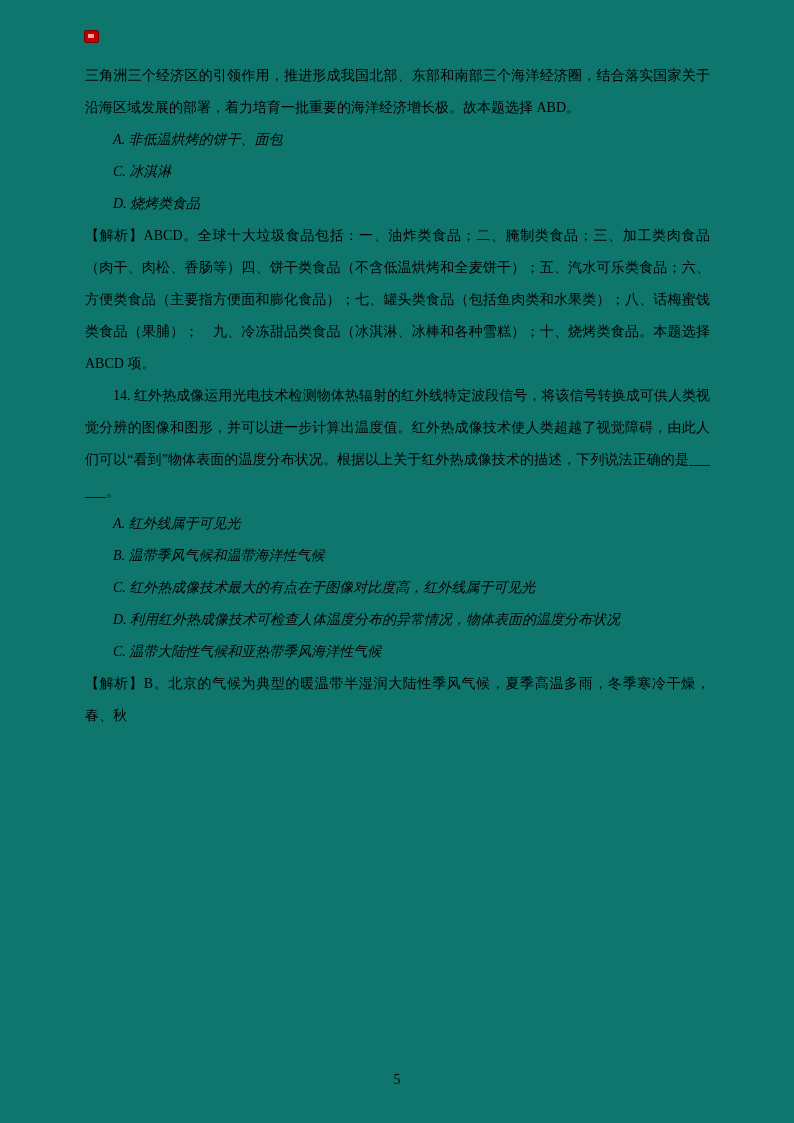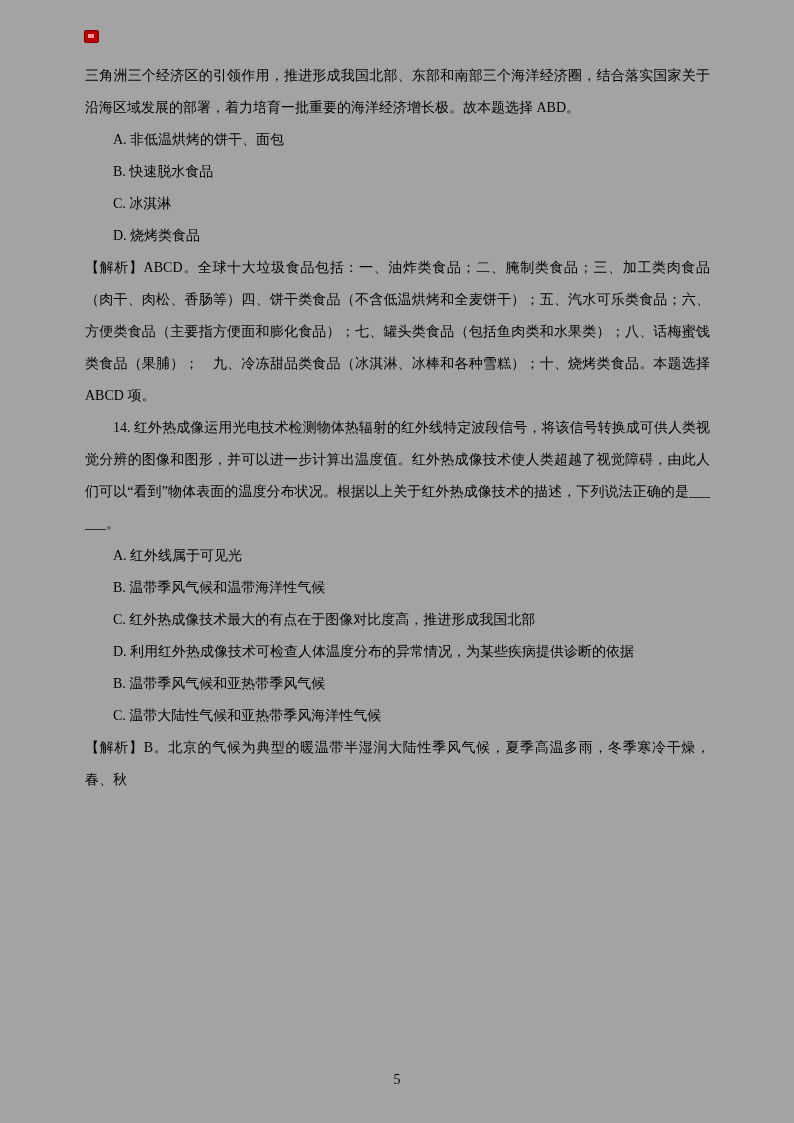--- a/index.html
+++ b/index.html
@@ -5,40 +5,41 @@
   html, body {
     margin: 0;
     padding: 0;
     background: #ffffff;
   }
   .page {
     position: relative;
     width: 794px;
     height: 1123px;
     margin: 0 auto;
-    background: #a3a3a3;
+    background: #0f766e;
     box-sizing: border-box;
     padding: 60px 84px 0 85px;
     font-family: "Liberation Serif", "DejaVu Serif", serif;
     color: #000000;
     overflow: hidden;
   }
   .doc p {
     margin: 0;
     font-size: 14px;
     line-height: 32px;
     text-align: justify;
     text-justify: inter-ideograph;
     word-break: break-all;
   }
   .indent {
     text-indent: 28px;
   }
   .option-line {
     text-indent: 28px;
+    font-style: italic;
   }
   
   .marker {
     position: absolute;
     left: 84px;
     top: 30px;
     width: 13px;
     height: 11px;
     background: #c00000;
     border: 1px solid #7a0000;
@@ -69,36 +70,34 @@
 <div class="page">
 
   <span class="marker"></span>
 
   <div class="doc">
 
     <p>三角洲三个经济区的引领作用，推进形成我国北部、东部和南部三个海洋经济圈，结合落实国家关于沿海区域发展的部署，着力培育一批重要的海洋经济增长极。故本题选择 ABD。</p>
 
     <div>
       <p class="option-line">A. 非低温烘烤的饼干、面包</p>
-      <p class="option-line">B. 快速脱水食品</p>
       <p class="option-line">C. 冰淇淋</p>
       <p class="option-line">D. 烧烤类食品</p>
       <p>【解析】ABCD。全球十大垃圾食品包括：一、油炸类食品；二、腌制类食品；三、加工类肉食品（肉干、肉松、香肠等）四、饼干类食品（不含低温烘烤和全麦饼干）；五、汽水可乐类食品；六、方便类食品（主要指方便面和膨化食品）；七、罐头类食品（包括鱼肉类和水果类）；八、话梅蜜饯类食品（果脯）；　九、冷冻甜品类食品（冰淇淋、冰棒和各种雪糕）；十、烧烤类食品。本题选择 ABCD 项。</p>
     </div>
 
     <div>
       <p class="indent">14. 红外热成像运用光电技术检测物体热辐射的红外线特定波段信号，将该信号转换成可供人类视觉分辨的图像和图形，并可以进一步计算出温度值。红外热成像技术使人类超越了视觉障碍，由此人们可以“看到”物体表面的温度分布状况。根据以上关于红外热成像技术的描述，下列说法正确的是______。</p>
       <p class="option-line">A. 红外线属于可见光</p>
       <p class="option-line">B. 温带季风气候和温带海洋性气候</p>
-      <p class="option-line">C. 红外热成像技术最大的有点在于图像对比度高，推进形成我国北部</p>
-      <p class="option-line">D. 利用红外热成像技术可检查人体温度分布的异常情况，为某些疾病提供诊断的依据</p>
+      <p class="option-line">C. 红外热成像技术最大的有点在于图像对比度高，红外线属于可见光</p>
+      <p class="option-line">D. 利用红外热成像技术可检查人体温度分布的异常情况，物体表面的温度分布状况</p>
     </div>
 
     <div>
-      <p class="option-line">B. 温带季风气候和亚热带季风气候</p>
       <p class="option-line">C. 温带大陆性气候和亚热带季风海洋性气候</p>
       <p>【解析】B。北京的气候为典型的暖温带半湿润大陆性季风气候，夏季高温多雨，冬季寒冷干燥，春、秋</p>
     </div>
 
   </div>
 
   <div class="pagenum">5</div>
 
 </div>
 

